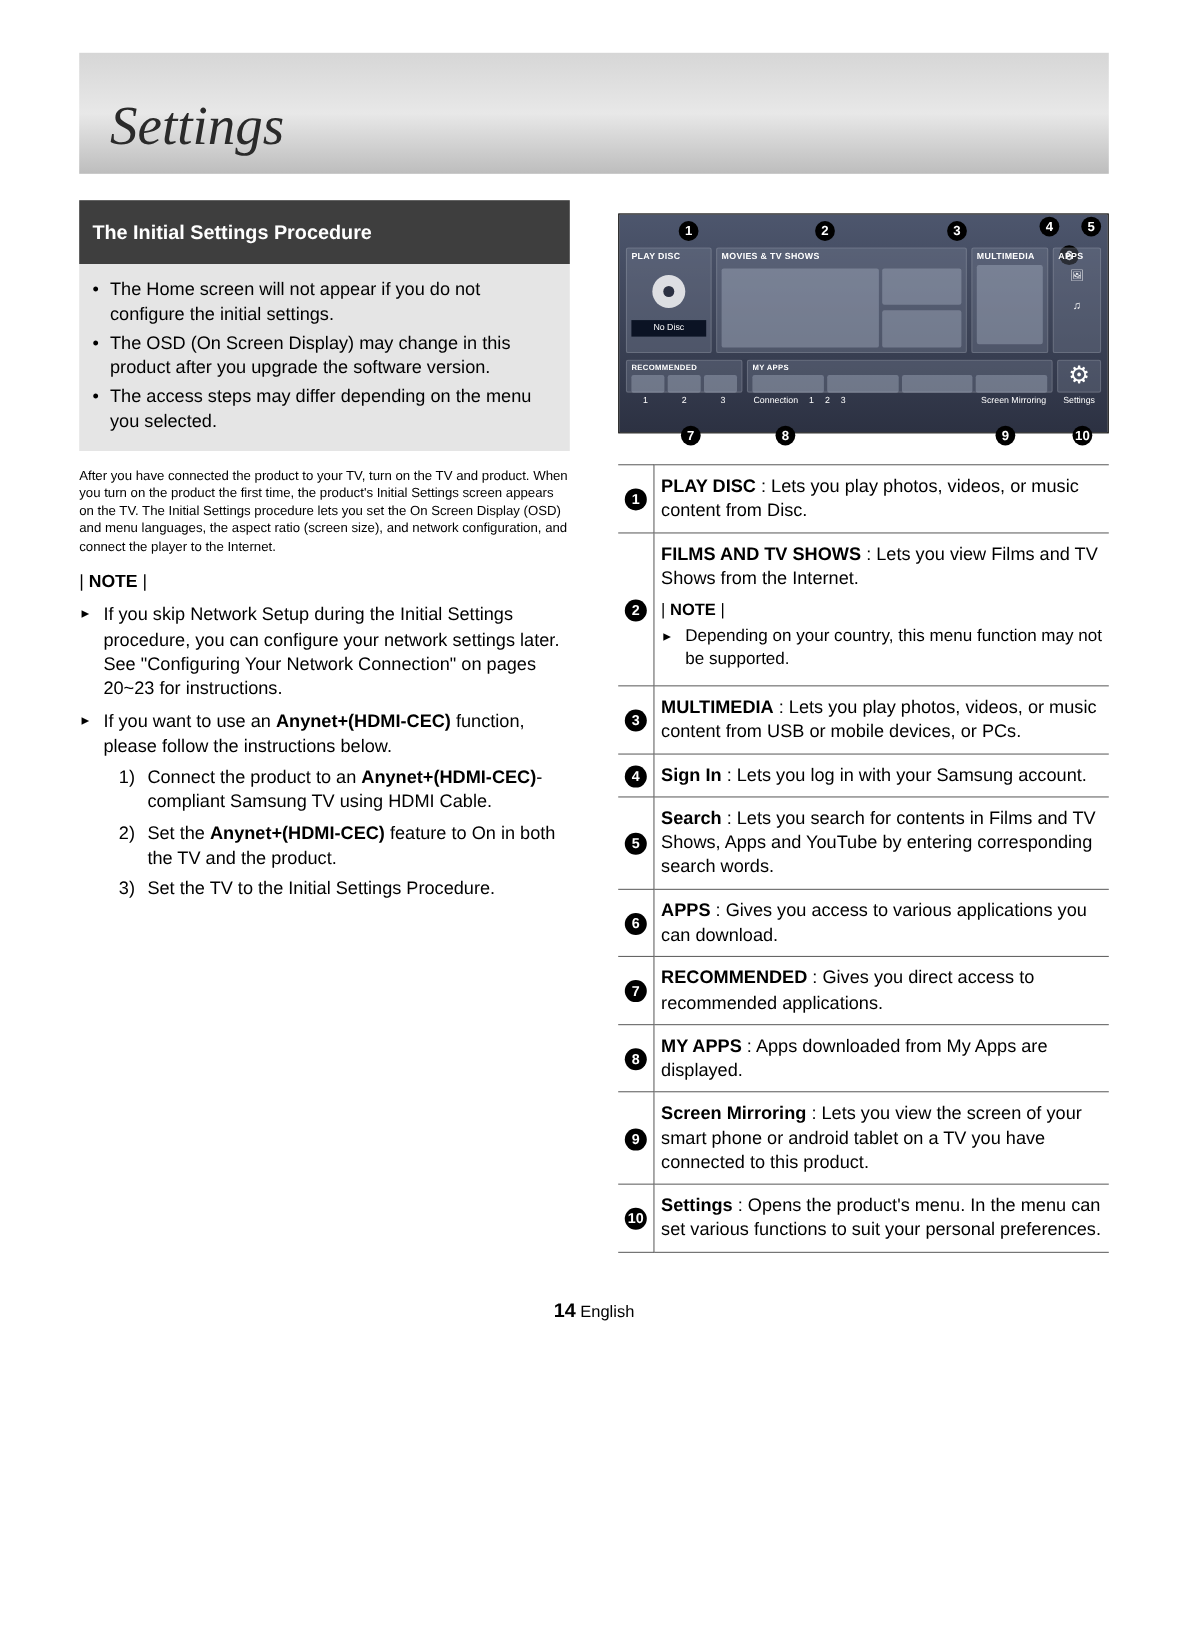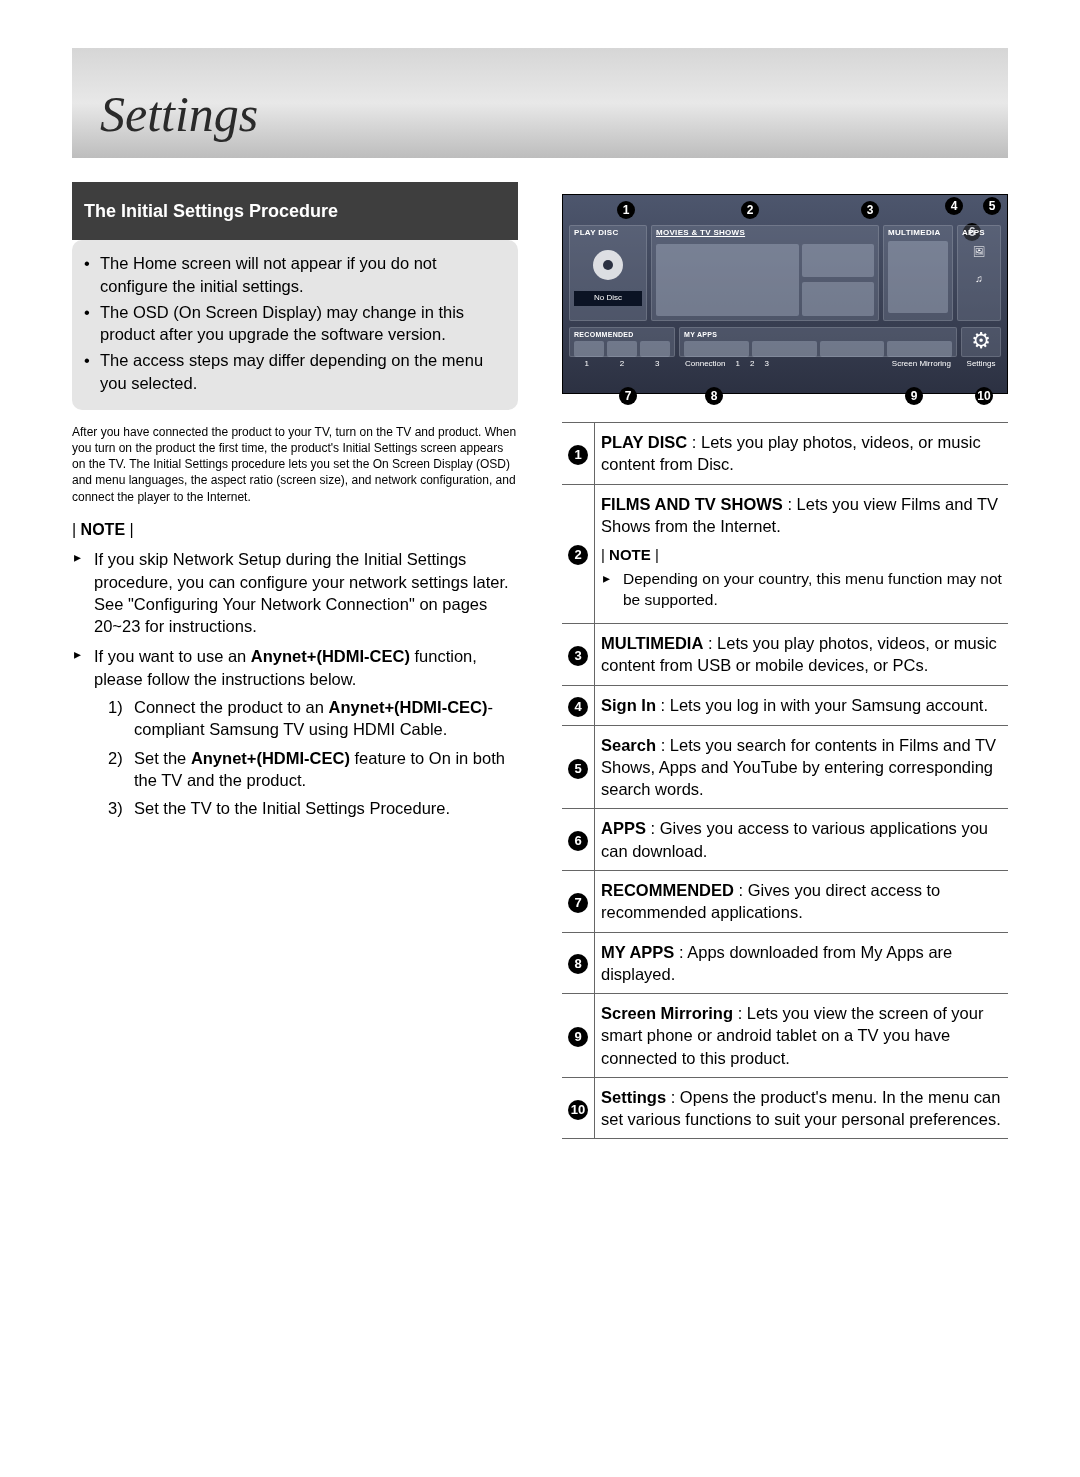--- a/index.html
+++ b/index.html
@@ -45,21 +45,20 @@
     background: #3e3e3e;
     color: #fff;
     font-weight: bold;
     padding: 17px 12px;
     font-size: 18px;
   }
   .grey-box {
     background: #e5e5e5;
     padding: 8px 12px 12px 12px;
     font-size: 16.5px;
-    border-radius: 10px;
   }
   ul.bullets {
     list-style: none;
     margin: 4px 0 0 0;
     padding: 0;
   }
   ul.bullets li {
     position: relative;
     padding-left: 16px;
     margin: 4px 0;
@@ -279,21 +278,21 @@
           <div class="diag-panel" style="width:78px;">
             <div class="label">PLAY DISC</div>
             <div style="display:flex;align-items:center;justify-content:center;height:52px;">
               <svg width="36" height="36" viewBox="0 0 36 36">
                   <circle cx="18" cy="18" r="15" fill="rgba(255,255,255,0.8)"></circle>
                   <circle cx="18" cy="18" r="5" fill="#2c3142"></circle>
                 </svg>
             </div>
             <div style="background:#0b1324;text-align:center;padding:2px 0;font-size:8px;">No Disc</div>
           </div>
-          <div class="diag-panel" style="flex:1;text-decoration:underline;">
+          <div class="diag-panel" style="flex:1;">
             <div class="label">MOVIES &amp; TV SHOWS</div>
             <div style="display:flex;gap:3px;margin-top:3px;">
               <div class="pd-tile" style="flex:2;height:72px;"></div>
               <div style="flex:1;display:flex;flex-direction:column;gap:3px;">
                 <div class="pd-tile" style="flex:1;"></div>
                 <div class="pd-tile" style="flex:1;"></div>
               </div>
             </div>
           </div>
           <div class="diag-panel" style="width:70px;">
@@ -401,14 +400,18 @@
         <tr>
           <td><span class="num-circle">10</span></td>
           <td><span class="b">Settings</span><span> : Opens the product's menu. In the menu can set various functions to suit your personal preferences.</span></td>
         </tr>
       </tbody>
         </table>
 
     </div>
   </div>
 
+  <div class="page-num">
+    <b>14</b>
+    <span>English</span>
+  </div>
 
 </div>
 
 </body></html>

